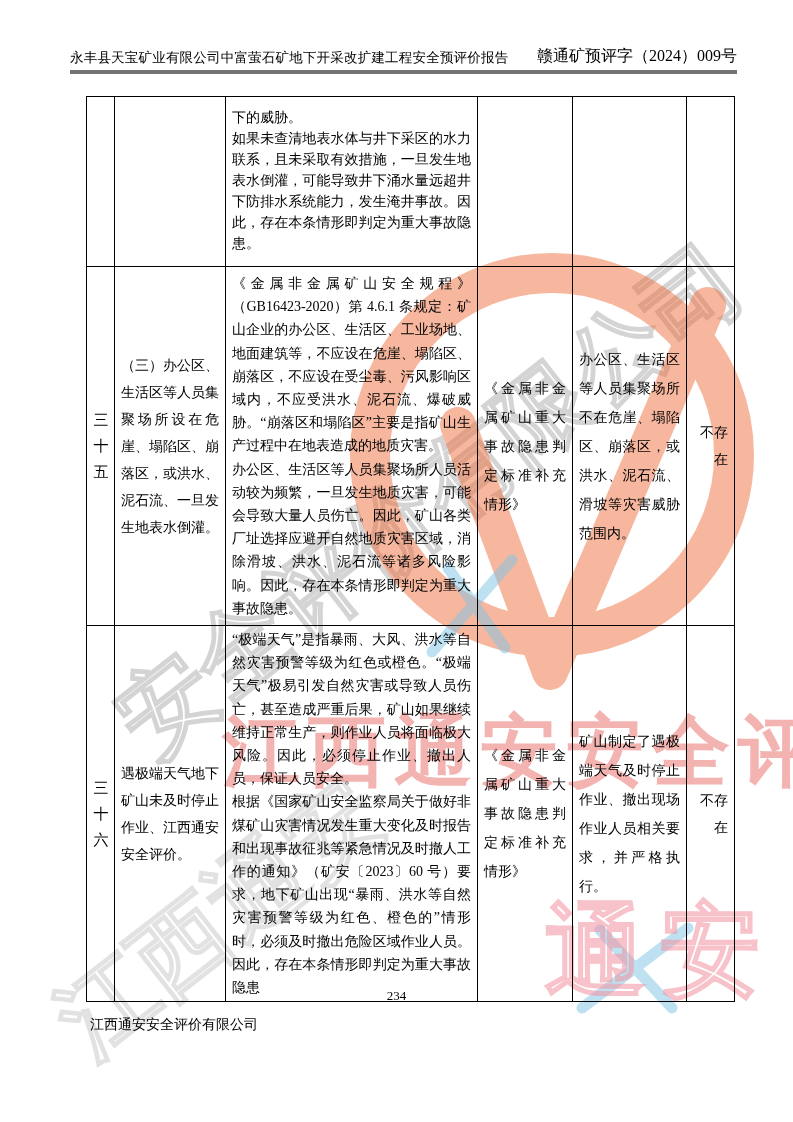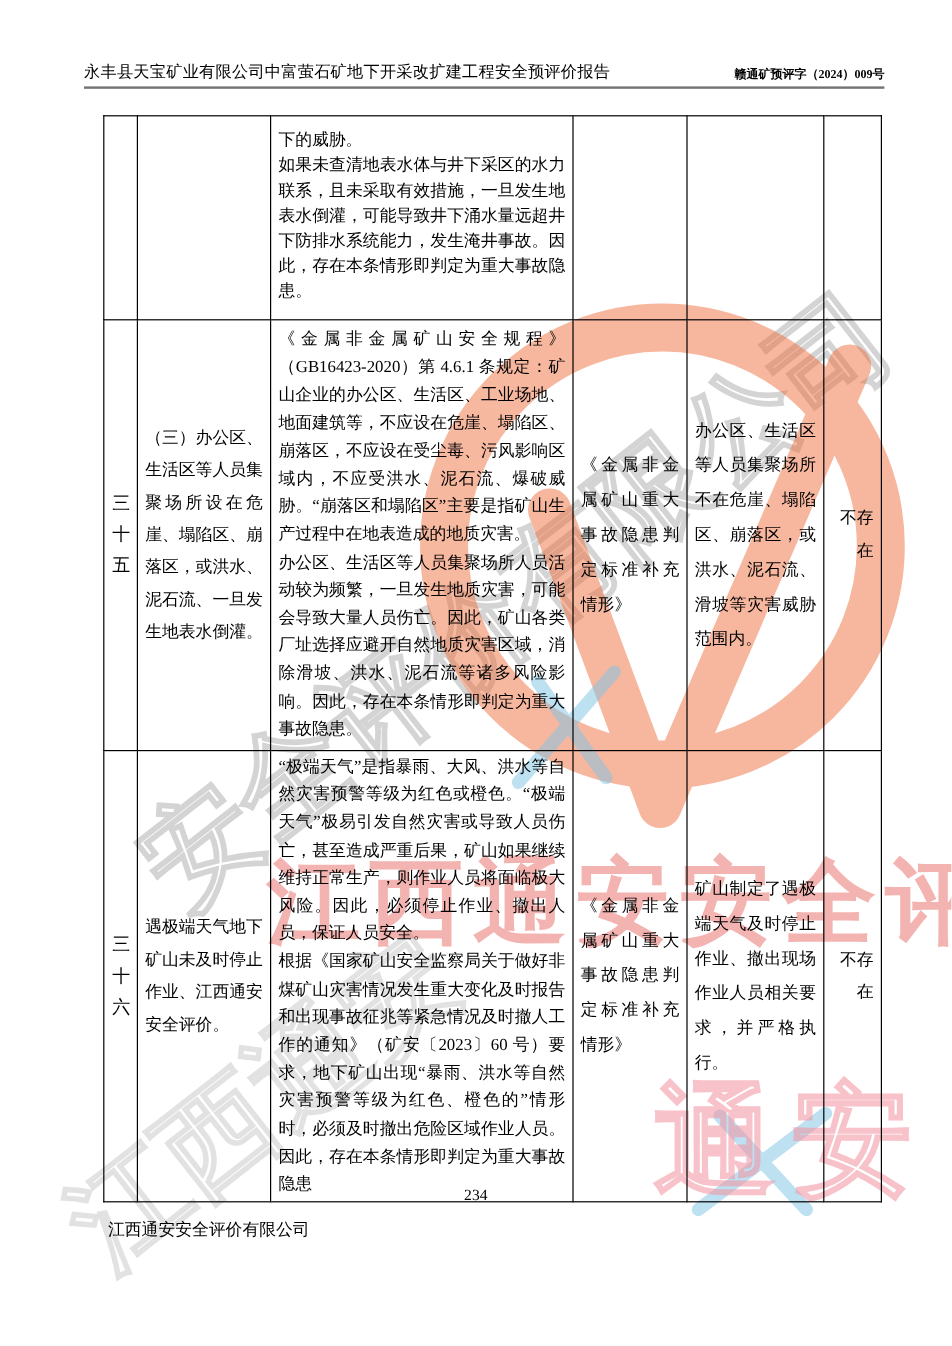--- a/index.html
+++ b/index.html
@@ -5,24 +5,24 @@
   html,body{margin:0;padding:0;}
   body{
     width:793px;height:1122px;position:relative;background:#ffffff;
     font-family:"Liberation Serif","DejaVu Serif",serif;color:#000;
     overflow:hidden;
   }
   
   .hdr{
     position:absolute;left:70px;top:48px;width:667px;height:26px;
     display:flex;justify-content:space-between;align-items:flex-end;
-    border-bottom:2px solid #737373;padding-bottom:3px;box-sizing:border-box;
+    border-bottom:4px solid #737373;padding-bottom:3px;box-sizing:border-box;
   }
   .hdr .t-left{font-size:13.5px;letter-spacing:0.2px;}
-  .hdr .t-right{font-size:10px;font-weight:bold;}
+  .hdr .t-right{font-size:16px;font-weight:normal;}
   
   table.main{
     position:absolute;left:74px;top:96px;width:648px;height:889px;
     border-collapse:collapse;table-layout:fixed;z-index:1;margin-left:12px;
   }
   table.main td{
     border:1px solid #000;vertical-align:middle;padding:2px 6px;
     font-size:14px;box-sizing:border-box;
   }
   table.main{border:1.5px solid #000;}

